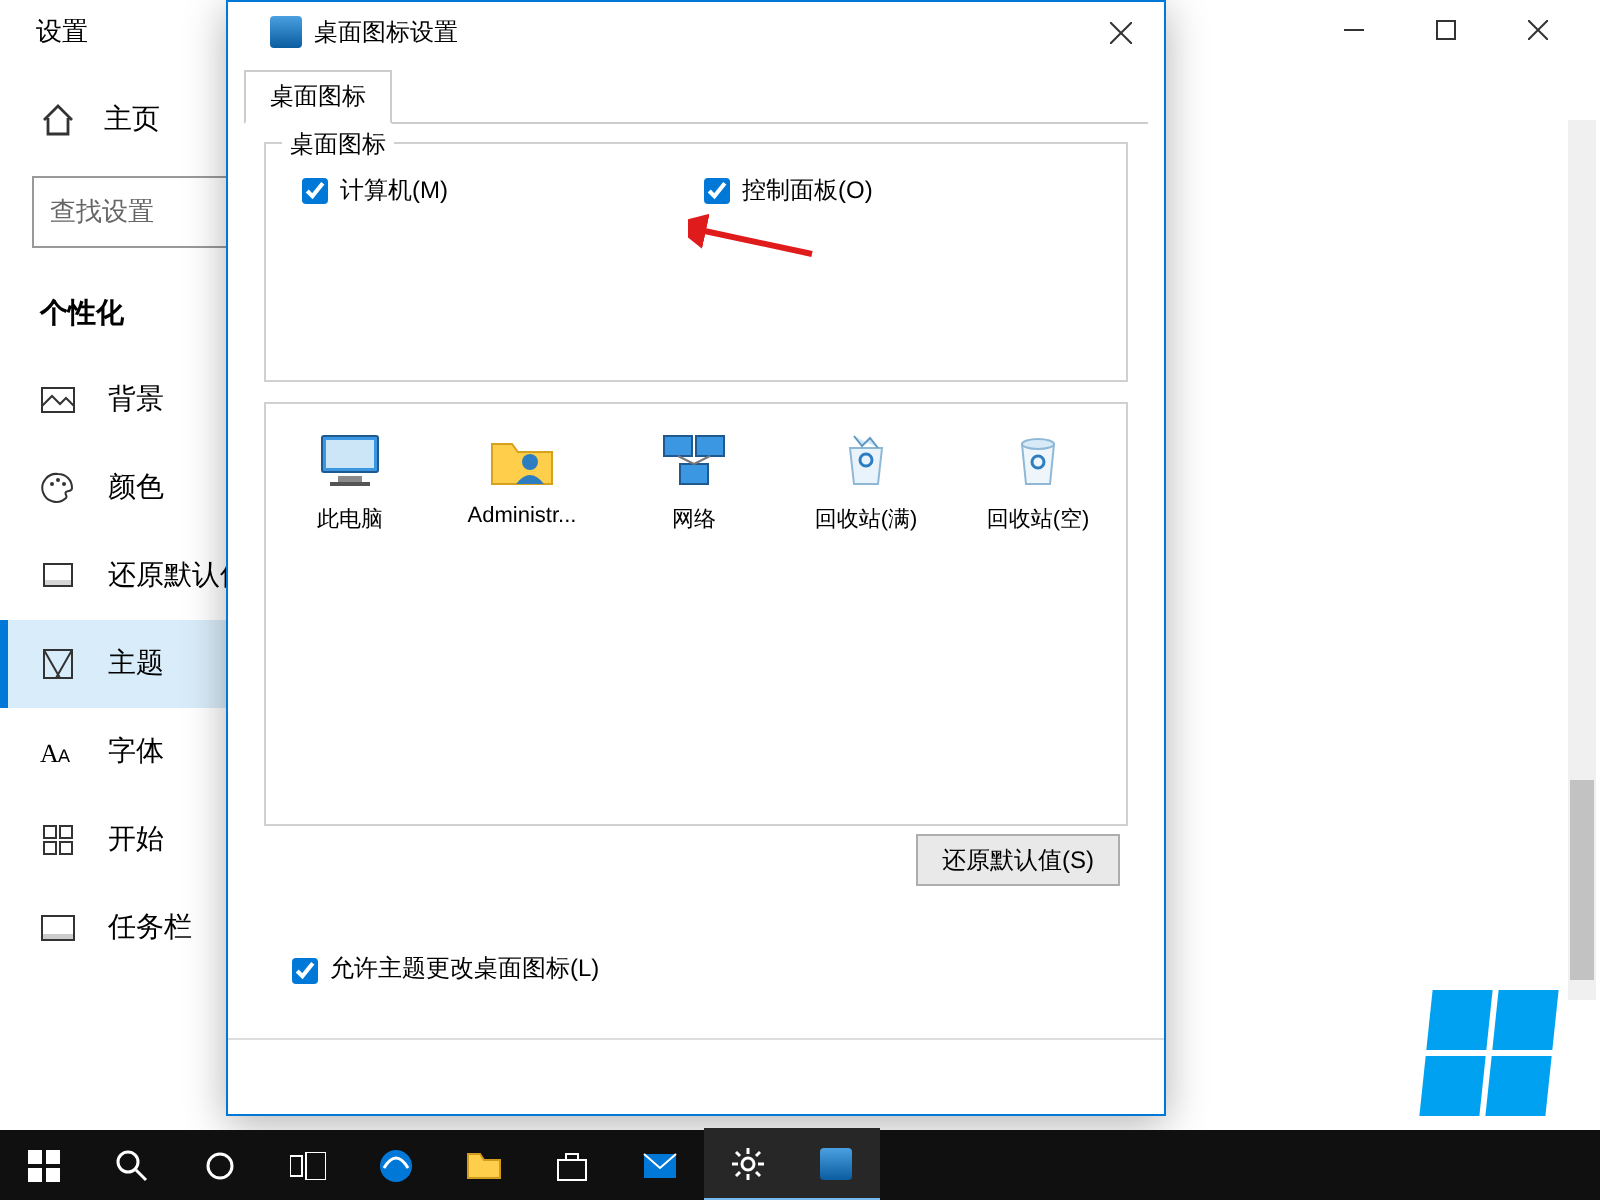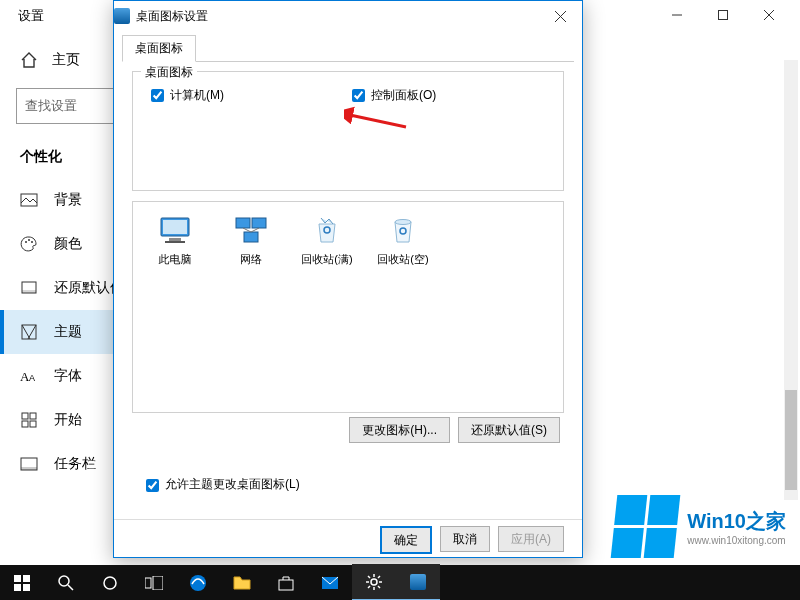--- a/index.html
+++ b/index.html
@@ -17,33 +17,33 @@
   .nav-item svg{margin-right:16px;flex-shrink:0}
   .nav-item.active{background:#d9ecf9}
   .nav-item.active::before{content:"";position:absolute;left:0;top:0;bottom:0;width:4px;background:#0078d7}
   .settings-main{position:absolute;left:250px;top:120px;right:20px}
   .main-heading{font-size:22px;font-weight:normal;margin-bottom:12px}
   .main-sub{font-size:13px;color:#444}
   .scrollbar{position:absolute;right:2px;top:60px;width:14px;height:440px;background:#f0f0f0}
   .scrollbar-thumb{position:absolute;left:1px;right:1px;top:330px;height:100px;background:#c2c2c2}
   
   .dialog{position:absolute;left:113px;top:0;width:468px;height:556px;background:#fff;border:1px solid #0078d7;box-shadow:0 4px 20px rgba(0,0,0,0.3)}
-  .dlg-title{height:30px;display:flex;align-items:center;padding-left:0;font-size:12px}
+  .dlg-title{height:30px;display:flex;align-items:center;padding-left:21px;font-size:12px}
   .dlg-title-icon{width:16px;height:16px;margin-right:6px;background:linear-gradient(#4aa0e0,#0a5da0);border-radius:2px}
   .dlg-close{position:absolute;right:0;top:0;width:44px;height:30px;display:flex;align-items:center;justify-content:center;font-size:14px}
   .tab-strip{height:26px;margin:4px 8px 0 8px;border-bottom:1px solid #ccc;display:flex}
   .tab{padding:4px 12px;background:#fff;border:1px solid #ccc;border-bottom:1px solid #fff;margin-bottom:-1px;font-size:12px}
   .groupbox{position:absolute;left:18px;top:70px;right:18px;height:118px;border:1px solid #d0d0d0}
   .groupbox-label{position:absolute;left:8px;top:-8px;background:#fff;padding:0 4px;font-size:12px}
   .checks{position:absolute;left:14px;top:14px;right:14px;display:grid;grid-template-columns:1fr 1fr;row-gap:20px}
   .chk{display:flex;align-items:center;font-size:12px}
   .chk input{margin-right:6px;accent-color:#0078d7}
   .arrow{position:absolute;left:230px;top:96px;pointer-events:none}
   .iconbox{position:absolute;left:18px;top:200px;right:18px;height:210px;border:1px solid #d0d0d0;background:#fff}
-  .iconrow{display:flex;padding:10px 6px;gap:4px}
+  .iconrow{display:flex;padding:10px 6px;gap:14px}
   .icon-item{width:72px;text-align:center;font-size:11px}
   .icon-item .ic{width:40px;height:36px;margin:0 auto 4px;display:flex;align-items:center;justify-content:center}
   .btn{height:24px;padding:0 12px;background:#e9e9e9;border:1px solid #adadad;font-size:12px;display:inline-flex;align-items:center}
   .btn.primary{border:2px solid #0078d7}
   .btn.disabled{color:#9a9a9a}
   .bottom-check{position:absolute;left:28px;top:475px;display:flex;align-items:flex-start;font-size:12px}
   .bottom-check input{margin-right:6px;accent-color:#0078d7}
   .dlg-sep{position:absolute;left:0;right:0;top:518px;height:1px;background:#ddd}
   .dlg-btns{position:absolute;right:18px;top:525px;display:flex;gap:8px}
   .icon-btns{position:absolute;right:22px;top:416px;display:flex;gap:8px}
@@ -208,20 +208,30 @@
               <rect x="6" y="6" width="24" height="14" fill="#cde6f7"></rect>
               <rect x="12" y="24" width="12" height="3" fill="#8a8a8a"></rect>
               <rect x="8" y="27" width="20" height="2" fill="#555"></rect>
             </svg>
           </div>
         <div>此电脑</div>
       </div>
       <div class="icon-item">
         <div class="ic">
             <svg width="36" height="32">
+              <path d="M3 10 L3 28 L33 28 L33 12 L16 12 L13 8 L3 8 z" fill="#ffcf4b" stroke="#d6a21e"></path>
+              <circle cx="22" cy="17" r="4" fill="#2d7dc1"></circle>
+              <path d="M15 28 q7 -9 14 0" fill="#2d7dc1"></path>
+            </svg>
+          </div>
+        <div>Administr...</div>
+      </div>
+      <div class="icon-item">
+        <div class="ic">
+            <svg width="36" height="32">
               <rect x="3" y="4" width="14" height="10" fill="#3b97e2" stroke="#1e5a8f"></rect>
               <rect x="19" y="4" width="14" height="10" fill="#3b97e2" stroke="#1e5a8f"></rect>
               <rect x="11" y="18" width="14" height="10" fill="#3b97e2" stroke="#1e5a8f"></rect>
               <line x1="10" y1="14" x2="18" y2="18" stroke="#777"></line>
               <line x1="26" y1="14" x2="18" y2="18" stroke="#777"></line>
             </svg>
           </div>
         <div>网络</div>
       </div>
       <div class="icon-item">
@@ -241,48 +251,38 @@
               <ellipse cx="16" cy="8" rx="8" ry="2.5" fill="#d6eaf8" stroke="#8fb8d6"></ellipse>
               <path d="M13 17 a3 3 0 1 1 6 0 a3 3 0 1 1 -6 0" fill="none" stroke="#2d7dc1" stroke-width="1.5"></path>
             </svg>
           </div>
         <div>回收站(空)</div>
       </div>
     </div>
   </div>
 
   <div class="icon-btns">
-    <div class="btn">更改图标(H)...</div>
     <div class="btn">还原默认值(S)</div>
   </div>
 
   <label class="bottom-check">
     <input type="checkbox" checked="" style="">
     <span>允许主题更改桌面图标(L)</span>
   </label>
 
   <div class="dlg-sep"></div>
-  <div class="dlg-btns">
-    <div class="btn primary">确定</div>
-    <div class="btn">取消</div>
-    <div class="btn disabled">应用(A)</div>
-  </div>
 </div>
 
 <div class="watermark">
   <div class="winlogo">
       <div></div>
       <div></div>
       <div></div>
       <div></div>
     </div>
-  <div class="wm-text">
-    <div class="t1">Win10之家</div>
-    <div class="t2">www.win10xitong.com</div>
-  </div>
 </div>
 
 <div class="taskbar">
   <div class="tb-item">
       <svg width="16" height="16">
         <rect x="0" y="0" width="7" height="7" fill="#fff"></rect>
         <rect x="9" y="0" width="7" height="7" fill="#fff"></rect>
         <rect x="0" y="9" width="7" height="7" fill="#fff"></rect>
         <rect x="9" y="9" width="7" height="7" fill="#fff"></rect>
       </svg>

